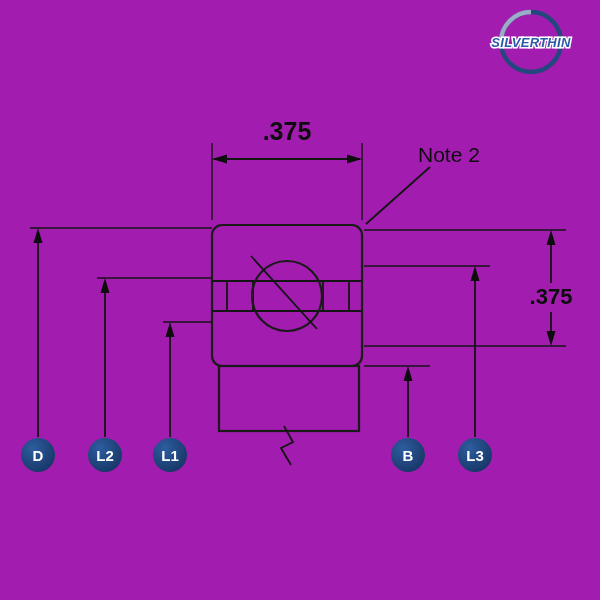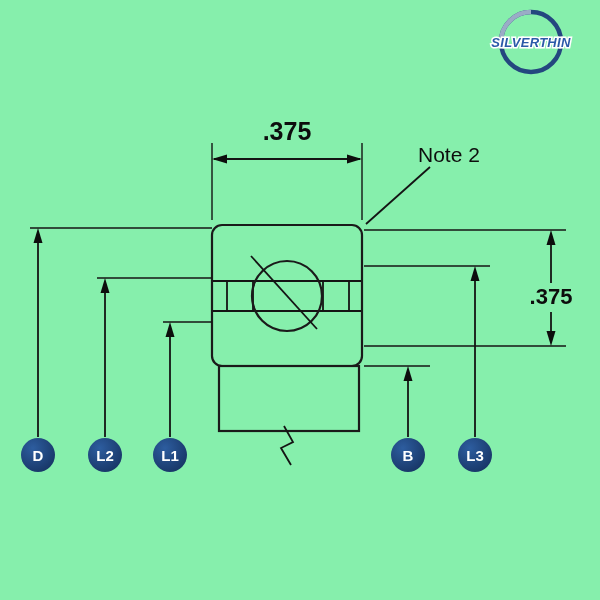--- a/index.html
+++ b/index.html
@@ -1,17 +1,17 @@
 <!DOCTYPE html>
 <html><head>
 <meta charset="utf-8">
 <style>
   html,body{margin:0;padding:0;background:#ffffff;}
   .canvas{
-    position:relative;width:600px;height:600px;background:#86efac;
+    position:relative;width:600px;height:600px;background:#a21caf;
     font-family:"Liberation Sans",sans-serif;overflow:hidden;
   }
   svg{display:block;}
   .dim-text{font-family:"Liberation Sans",sans-serif;font-weight:bold;font-size:25px;fill:#0d0d0d;}
   .dim-text-right{font-family:"Liberation Sans",sans-serif;font-weight:bold;font-size:22px;fill:#0d0d0d;}
   .note-text{font-family:"Liberation Sans",sans-serif;font-size:21px;fill:#0d0d0d;}
   .badge-text{font-family:"Liberation Sans",sans-serif;font-weight:bold;font-size:15px;fill:#ffffff;text-anchor:middle;}
   .logo-text{
     font-family:"Liberation Sans",sans-serif;font-style:italic;font-weight:bold;
     font-size:13px;fill:#2b5aa8;text-anchor:middle;letter-spacing:.3px;

